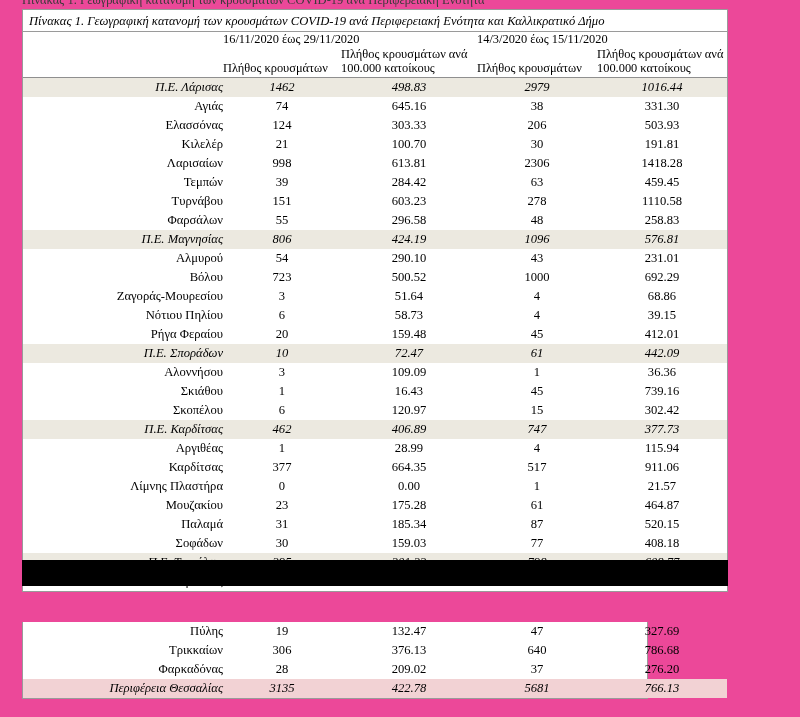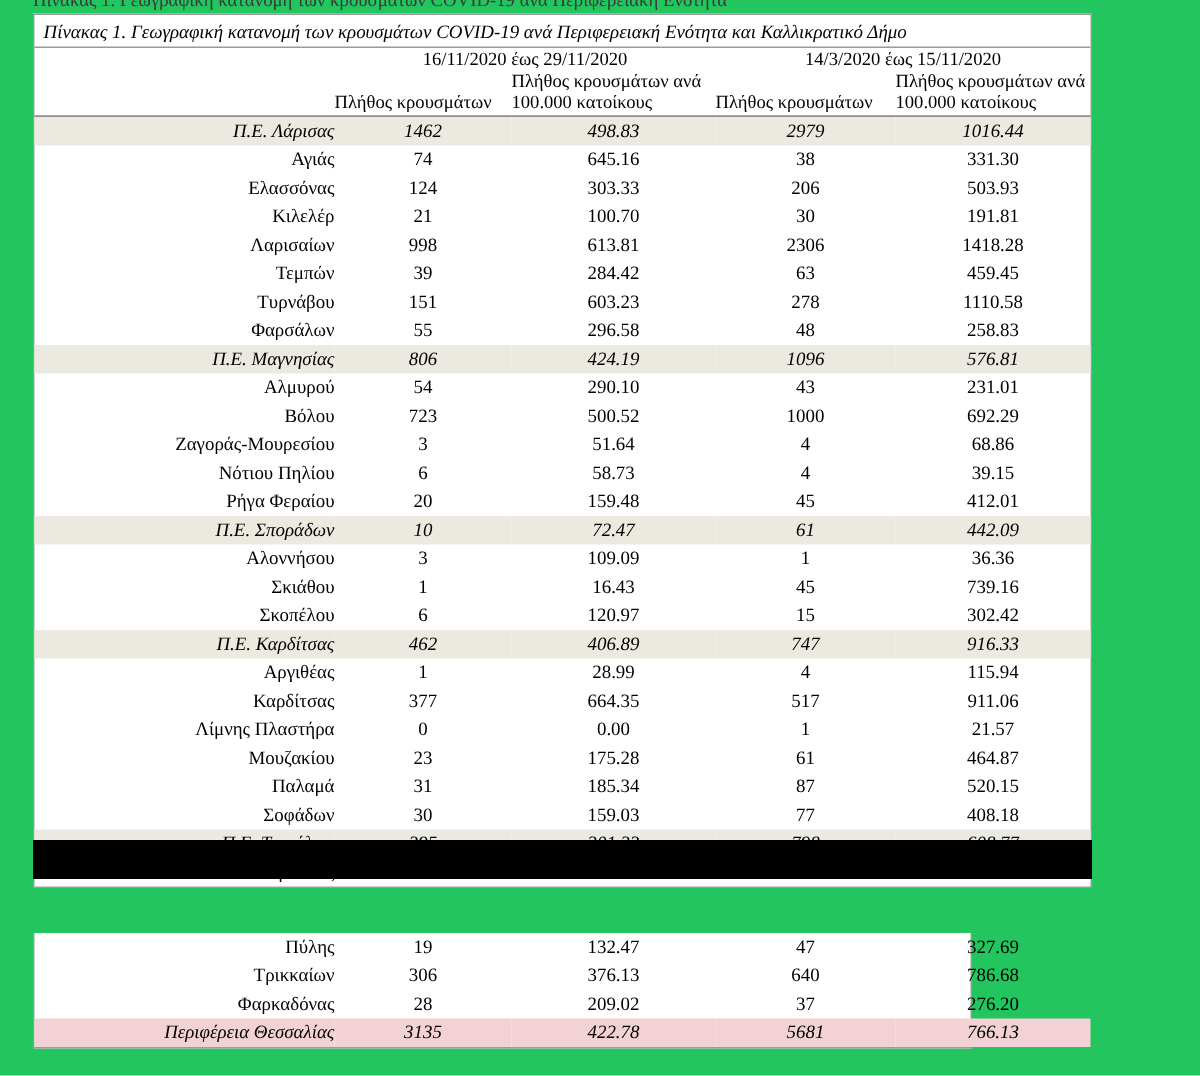--- a/index.html
+++ b/index.html
@@ -11,21 +11,21 @@
     width: 800px;
     height: 717px;
     font-family: "Liberation Serif", serif;
     color: #000000;
     overflow: hidden;
   }
   .page {
     position: relative;
     width: 800px;
     height: 717px;
-    background: #22c55e;
+    background: #ec4899;
   }
 
   
   .cutline {
     position: absolute;
     left: 22px;
     top: 0px;
     width: 700px;
     height: 8px;
     overflow: hidden;
@@ -64,21 +64,21 @@
     font-weight: normal;
     vertical-align: bottom;
   }
   .col-name  { width: 200px; }
   .col-n1    { width: 118px; }
   .col-r1    { width: 136px; }
   .col-n2    { width: 120px; }
   .col-r2    { width: 130px; }
 
   .hdr-period {
-    text-align: center;
+    text-align: left;
     font-size: 12.4px;
     padding: 3px 0 1px 0;
     white-space: nowrap;
   }
   .hdr-sub {
     text-align: left;
     font-size: 12.4px;
     line-height: 14px;
     padding: 2px 4px 3px 4px;
   }
@@ -297,21 +297,21 @@
             <td class="num">6</td>
             <td class="num">120.97</td>
             <td class="num">15</td>
             <td class="num">302.42</td>
           </tr>
           <tr class="row group">
             <td class="name">Π.Ε. Καρδίτσας</td>
             <td class="num">462</td>
             <td class="num">406.89</td>
             <td class="num">747</td>
-            <td class="num">916.33</td>
+            <td class="num">377.73</td>
           </tr>
           <tr class="row">
             <td class="name">Αργιθέας</td>
             <td class="num">1</td>
             <td class="num">28.99</td>
             <td class="num">4</td>
             <td class="num">115.94</td>
           </tr>
           <tr class="row">
             <td class="name">Καρδίτσας</td>

